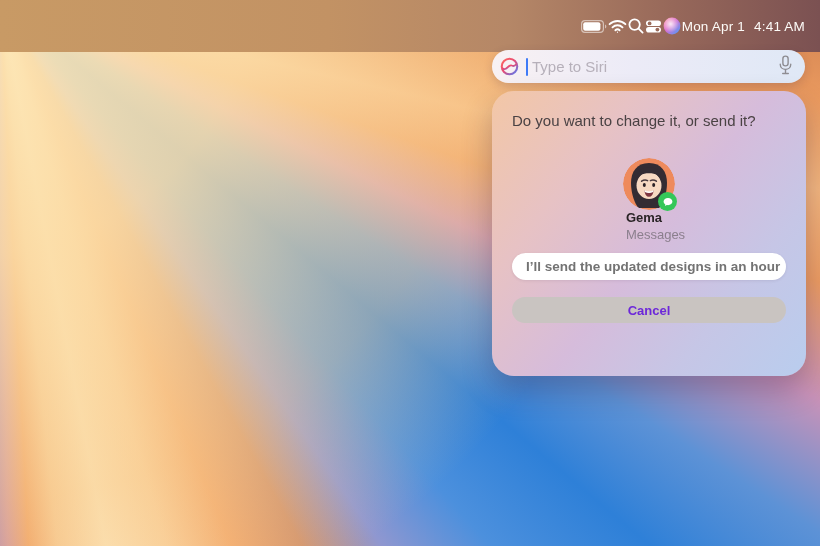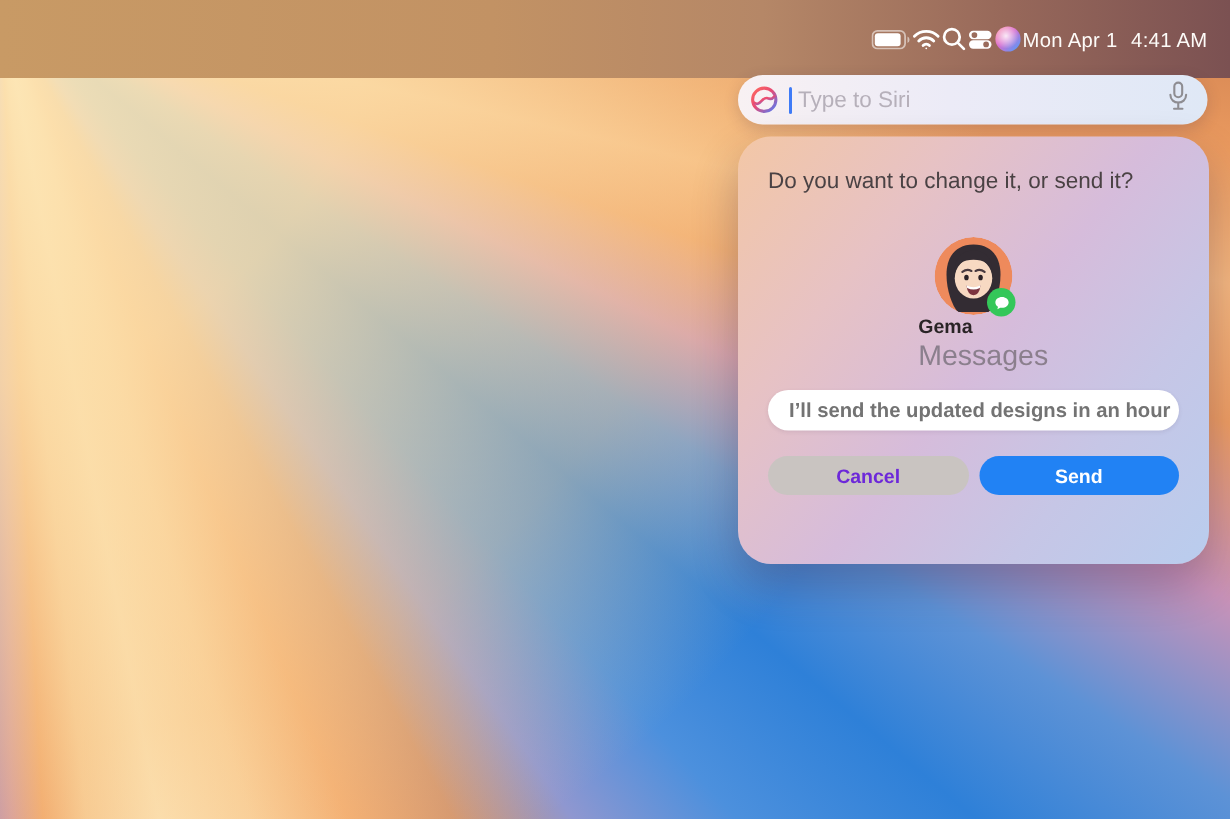--- a/index.html
+++ b/index.html
@@ -52,21 +52,21 @@
     box-shadow:0 14px 30px rgba(45,30,65,.30);
     padding:21px 20px 21px 20px;display:flex;flex-direction:column;}
   .prompt{font-size:15px;color:#4a4244;line-height:18px;}
   .contact{display:flex;align-items:center;margin-top:28px;margin-left:0;flex-direction:column;}
   .avatar-wrap{position:relative;width:52px;height:52px;flex:0 0 auto;}
   .avatar{width:52px;height:52px;border-radius:50%;display:block;}
   .badge{position:absolute;right:-2px;bottom:-1px;width:19px;height:19px;border-radius:50%;
     background:#34c759;display:flex;align-items:center;justify-content:center;}
   .contact-txt{margin-left:13px;display:flex;flex-direction:column;gap:2px;}
   .c-name{font-size:13px;font-weight:bold;color:#2a2426;}
-  .c-app{font-size:19px;color:#8b7f8d;}
+  .c-app{font-size:13px;color:#8b7f8d;}
   .draft{margin-top:11px;height:27px;border-radius:13.5px;background:#ffffff;display:flex;align-items:center;
     padding:0 14px;box-sizing:border-box;font-size:13.5px;font-weight:bold;color:#737373;
     box-shadow:0 1px 3px rgba(60,40,70,.10);white-space:nowrap;overflow:hidden;}
   .btn-row{margin-top:17px;display:flex;gap:7px;}
   .btn{flex:1;height:26px;border:none;border-radius:13px;font-family:"Liberation Sans",sans-serif;
     font-size:13px;font-weight:bold;display:flex;align-items:center;justify-content:center;cursor:pointer;}
   .btn-cancel{background:#c9c4c1;color:#6d28d9;}
   .btn-send{background:#2182f4;color:#ffffff;}
 </style>
 </head>
@@ -200,17 +200,16 @@
       <div class="contact-txt">
         <span class="c-name">Gema</span>
         <span class="c-app">Messages</span>
       </div>
     </div>
 
     <div class="draft">I’ll send the updated designs in an hour</div>
 
     <div class="btn-row">
       <button class="btn btn-cancel">Cancel</button>
-      <button class="btn btn-send">Send</button>
     </div>
   </div>
 
 </div>
 
 </body></html>

